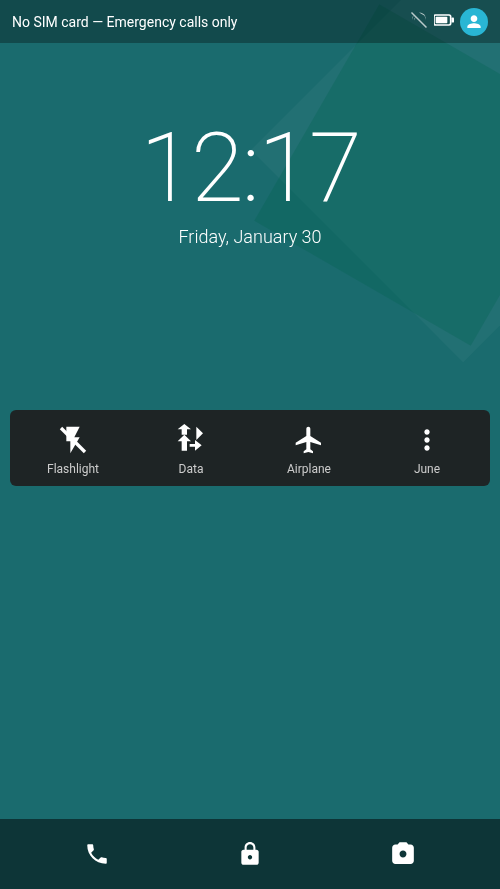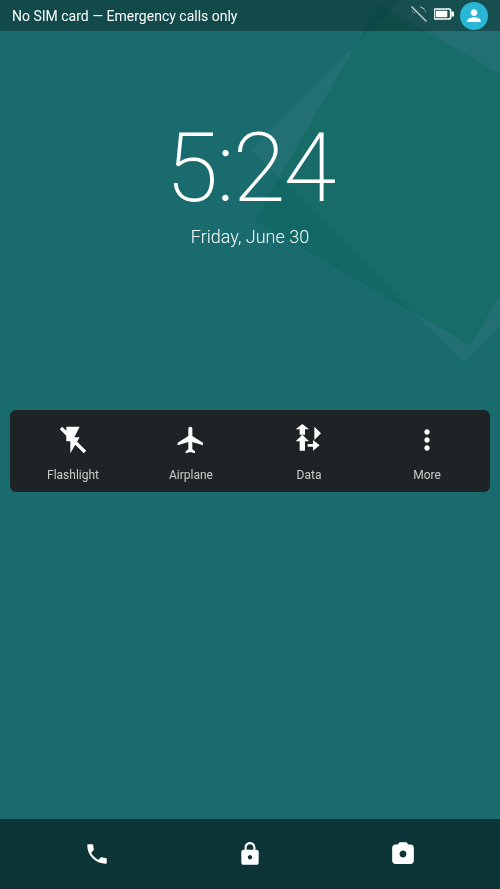--- a/index.html
+++ b/index.html
@@ -26,21 +26,21 @@
       top: 50px; right: -50px;
       width: 250px; height: 250px;
       background: rgba(0,100,80,0.3);
       transform: rotate(30deg);
     }
 
     
     .status-bar {
       position: absolute;
       top: 0; left: 0; right: 0;
-      height: 31px;
+      height: 43px;
       background: rgba(0,0,0,0.3);
       display: flex;
       align-items: center;
       padding: 0 12px;
       z-index: 10;
     }
 
     .status-text {
       color: white;
       font-size: 14px;
@@ -100,21 +100,20 @@
       display: flex;
       align-items: center;
       justify-content: space-around;
       padding: 8px 4px 10px;
     }
 
     .action-item {
       display: flex;
       flex-direction: column;
       align-items: center;
-      gap: 6px;
       flex: 1;
       cursor: pointer;
     }
 
     .action-icon-wrap {
       width: 44px;
       height: 44px;
       display: flex;
       align-items: center;
       justify-content: center;
@@ -184,65 +183,65 @@
 
     <div class="avatar-icon">
       <svg width="16" height="16" viewBox="0 0 24 24" fill="white">
         <path d="M12 12c2.7 0 5-2.3 5-5s-2.3-5-5-5-5 2.3-5 5 2.3 5 5 5zm0 2c-3.3 0-10 1.7-10 5v2h20v-2c0-3.3-6.7-5-10-5z"></path>
       </svg>
     </div>
   </div>
 </div>
 
 <div class="clock-area">
-  <div class="clock-time">5:24</div>
-  <div class="clock-date">Friday, June 30</div>
+  <div class="clock-time">12:17</div>
+  <div class="clock-date">Friday, January 30</div>
 </div>
 
 <div class="quick-actions">
 
   <div class="action-item">
     <div class="action-icon-wrap">
       <svg width="32" height="32" viewBox="0 0 24 24" fill="white">
         <path d="M7 2v11h3v9l7-12h-4l4-8z"></path>
         <line x1="3" y1="3" x2="21" y2="21" stroke="white" stroke-width="2.5"></line>
       </svg>
     </div>
     <span class="action-label">Flashlight</span>
-  </div>
-
-  <div class="action-item">
-    <div class="action-icon-wrap">
-      <svg width="32" height="32" viewBox="0 0 24 24" fill="white">
-        <path d="M21 16v-2l-8-5V3.5c0-.83-.67-1.5-1.5-1.5S10 2.67 10 3.5V9l-8 5v2l8-2.5V19l-2 1.5V22l3.5-1 3.5 1v-1.5L13 19v-5.5l8 2.5z"></path>
-      </svg>
-    </div>
-    <span class="action-label">Airplane</span>
   </div>
 
   <div class="action-item">
     <div class="action-icon-wrap">
       <svg width="32" height="32" viewBox="0 0 24 24" fill="white">
         <path d="M9 20h-4v-7H2l5-5 5 5H9v7zm4-12h3V2l5 5-5 5V8h-3V4z" fill="white"></path>
         <path d="M2 4l5-4 5 4H9v4H5V4z" fill="white"></path>
         <path d="M15 20l5-4-5-4v3h-4v2h4z" fill="white"></path>
       </svg>
     </div>
     <span class="action-label">Data</span>
   </div>
 
+  <div class="action-item">
+    <div class="action-icon-wrap">
+      <svg width="32" height="32" viewBox="0 0 24 24" fill="white">
+        <path d="M21 16v-2l-8-5V3.5c0-.83-.67-1.5-1.5-1.5S10 2.67 10 3.5V9l-8 5v2l8-2.5V19l-2 1.5V22l3.5-1 3.5 1v-1.5L13 19v-5.5l8 2.5z"></path>
+      </svg>
+    </div>
+    <span class="action-label">Airplane</span>
+  </div>
+
 
 
   <div class="action-item">
     <div class="action-icon-wrap">
       <svg width="32" height="32" viewBox="0 0 24 24" fill="white">
         <path d="M12 8c1.1 0 2-.9 2-2s-.9-2-2-2-2 .9-2 2 .9 2 2 2zm0 2c-1.1 0-2 .9-2 2s.9 2 2 2 2-.9 2-2-.9-2-2-2zm0 6c-1.1 0-2 .9-2 2s.9 2 2 2 2-.9 2-2-.9-2-2-2z"></path>
       </svg>
     </div>
-    <span class="action-label">More</span>
+    <span class="action-label">June</span>
   </div>
 
 </div>
 
 <div class="bottom-bar">
 
   <div class="bottom-icon">
     <svg width="26" height="26" viewBox="0 0 24 24" fill="white">
       <path d="M6.6 10.8c1.4 2.8 3.8 5.1 6.6 6.6l2.2-2.2c.3-.3.7-.4 1-.2 1.1.4 2.3.6 3.6.6.6 0 1 .4 1 1V20c0 .6-.4 1-1 1-9.4 0-17-7.6-17-17 0-.6.4-1 1-1h3.5c.6 0 1 .4 1 1 0 1.3.2 2.5.6 3.6.1.3 0 .7-.2 1L6.6 10.8z"></path>
     </svg>

